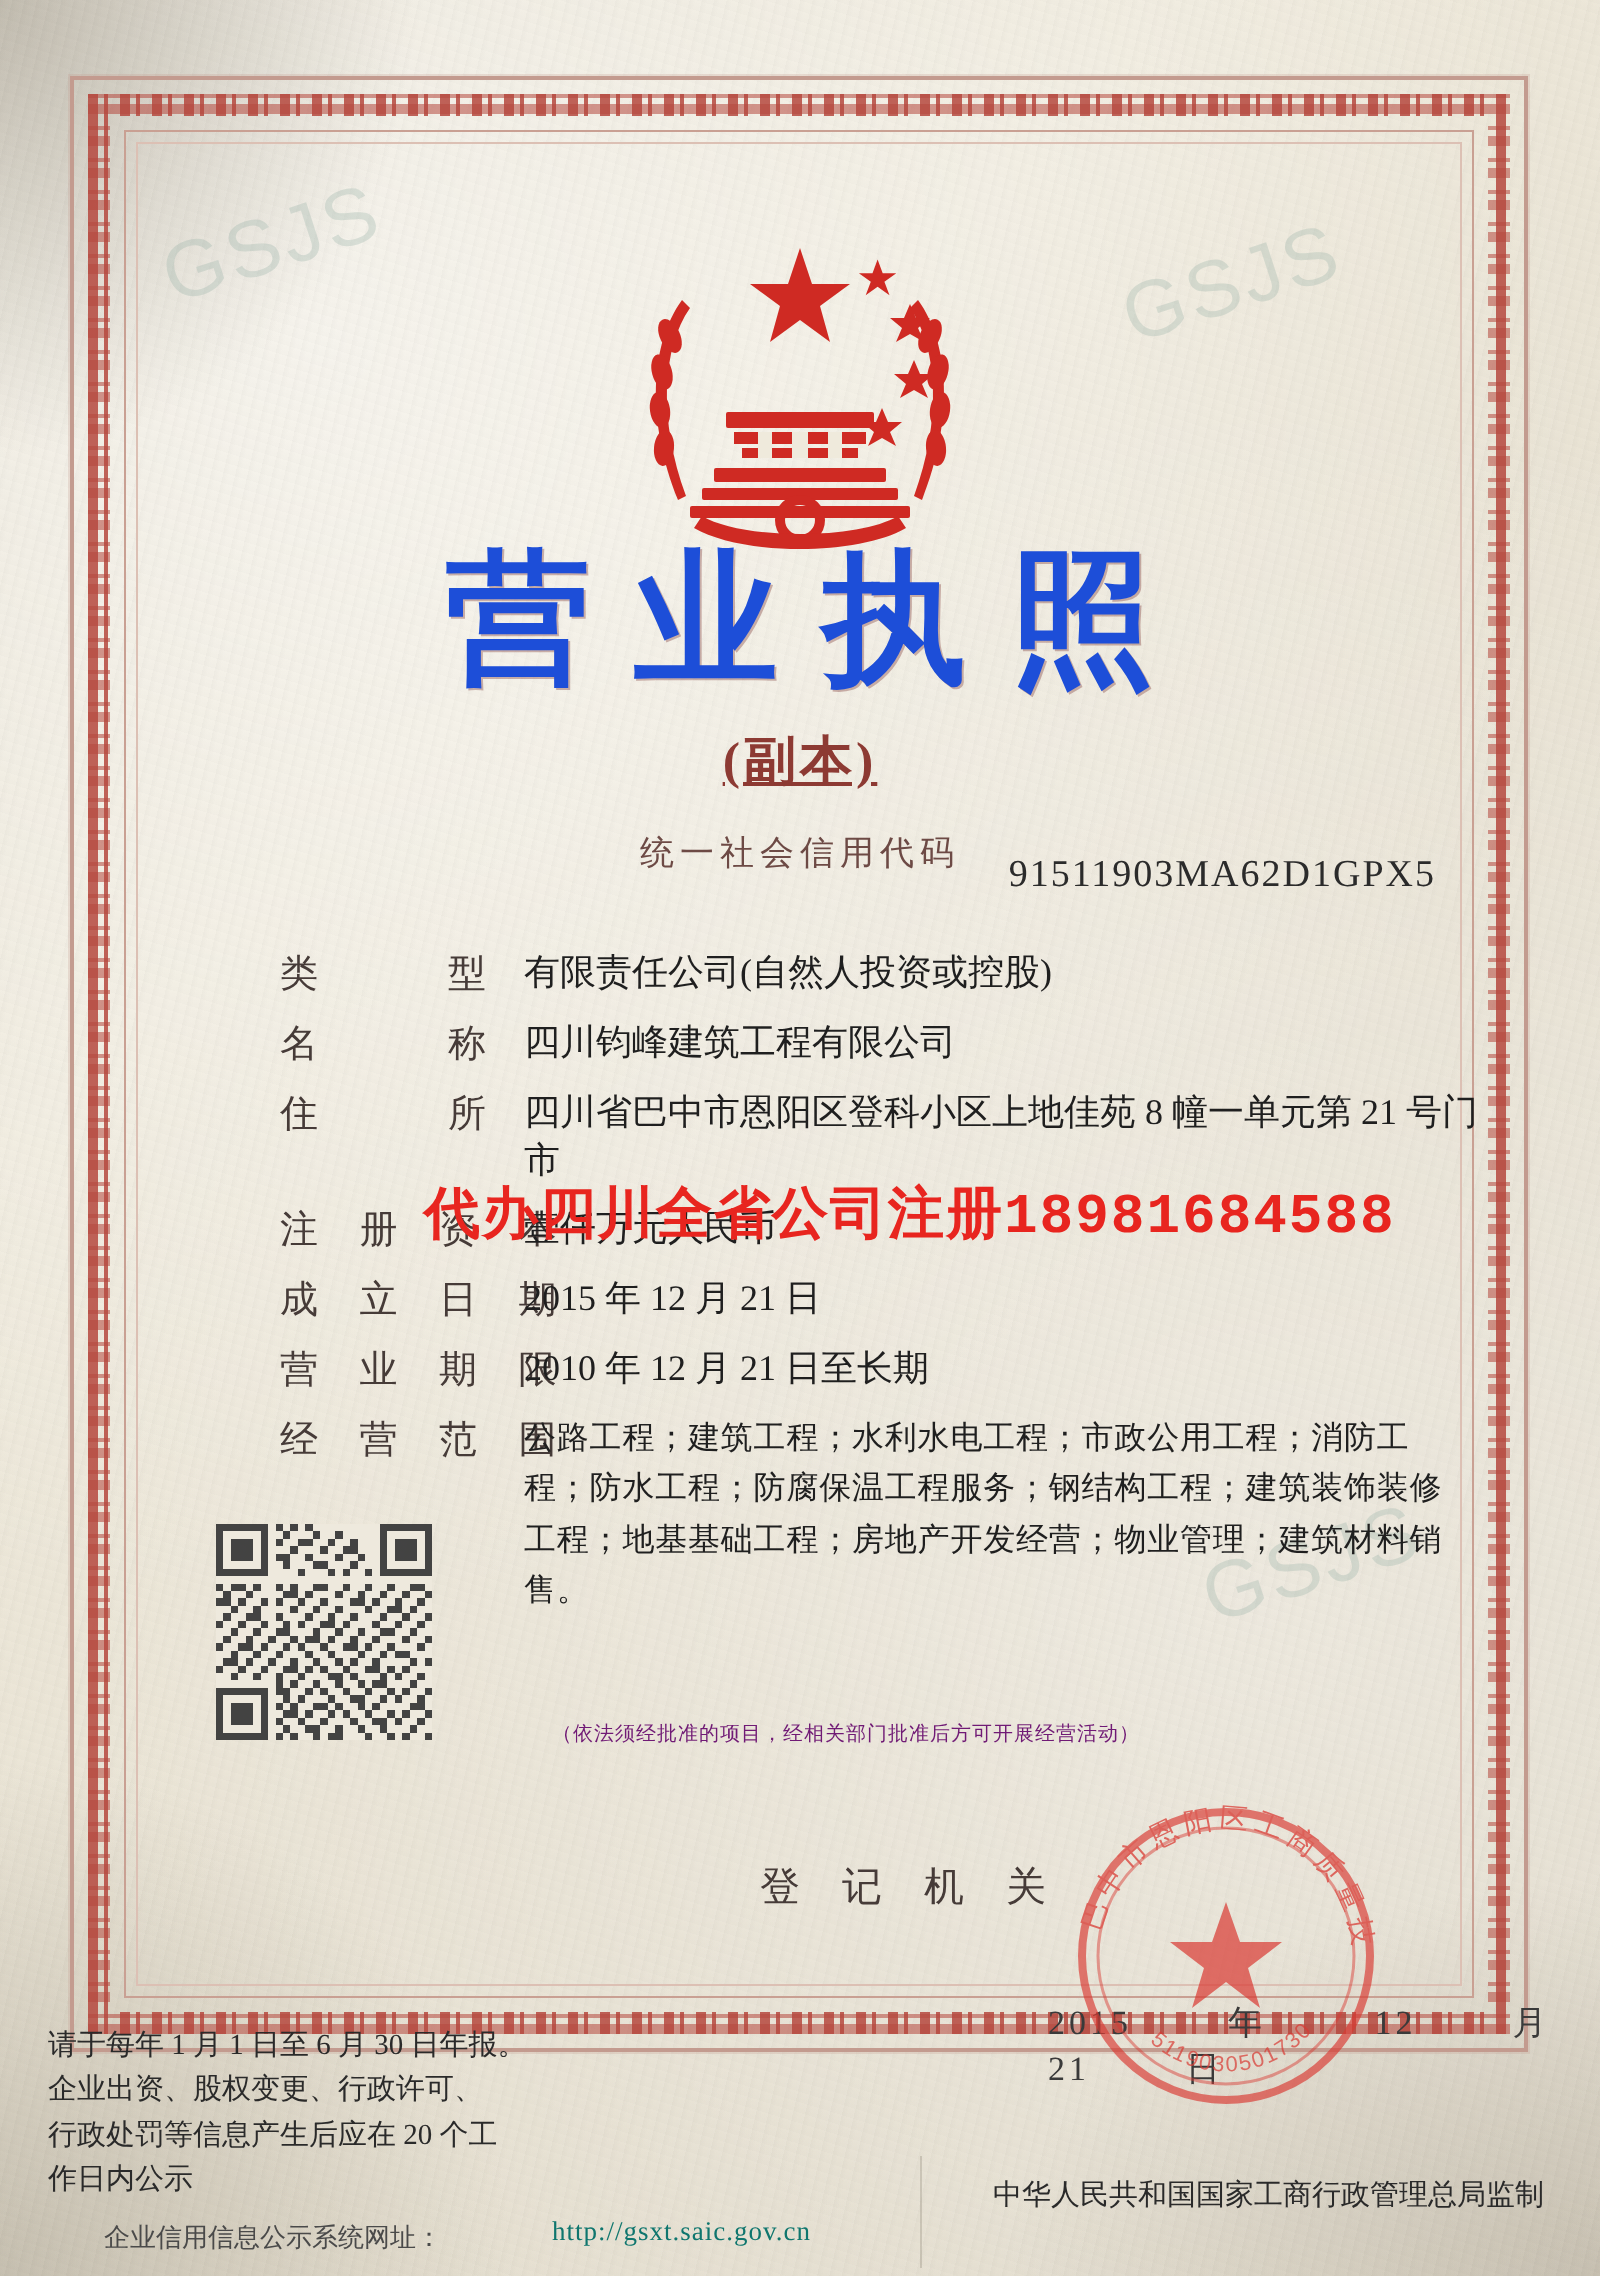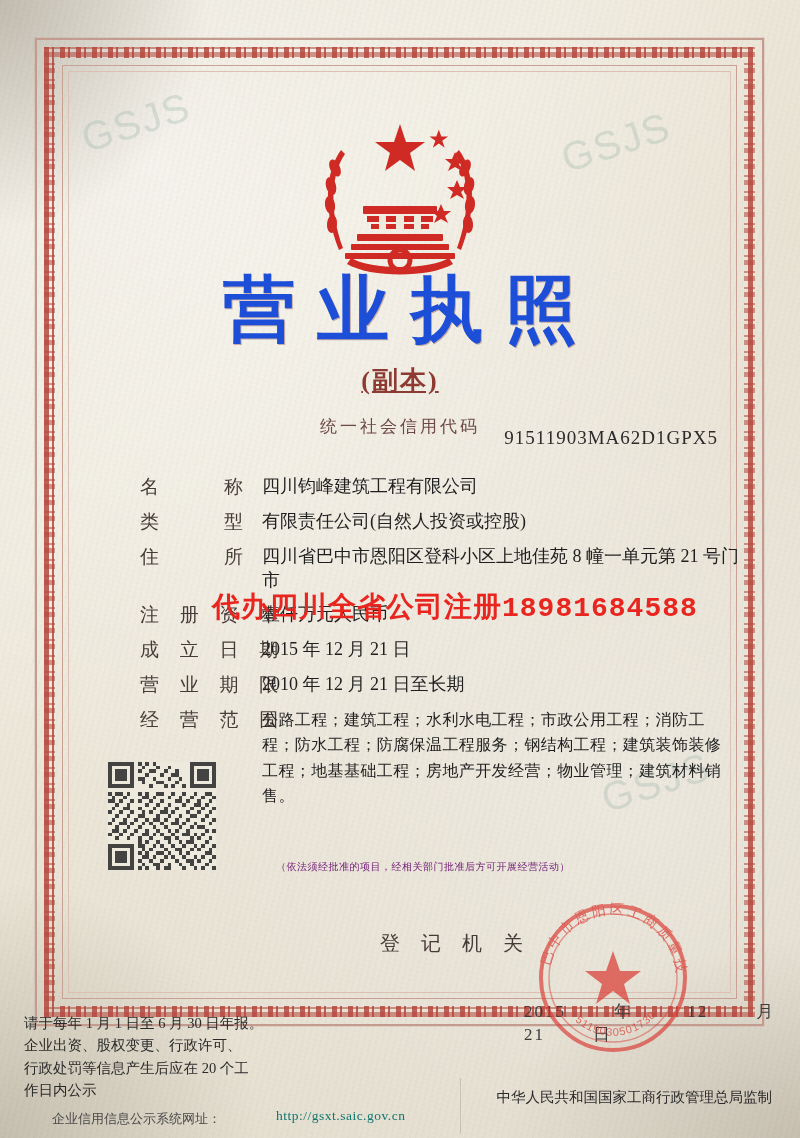--- a/index.html
+++ b/index.html
@@ -355,26 +355,26 @@
     </svg>
   </div>
 
   <div class="title">营业执照</div>
   <div class="subtitle">(副本)</div>
   <div class="credit-label">统一社会信用代码</div>
   <div class="credit-code">91511903MA62D1GPX5</div>
 
   <div class="fields">
     <div class="row">
+      <div class="lbl wide">类　　　型</div>
+      <div class="val">有限责任公司(自然人投资或控股)</div>
+    </div>
+    <div class="row">
       <div class="lbl wide">名　　　称</div>
       <div class="val">四川钧峰建筑工程有限公司</div>
-    </div>
-    <div class="row">
-      <div class="lbl wide">类　　　型</div>
-      <div class="val">有限责任公司(自然人投资或控股)</div>
     </div>
     <div class="row">
       <div class="lbl wide">住　　　所</div>
       <div class="val">四川省巴中市恩阳区登科小区上地佳苑 8 幢一单元第 21 号门市</div>
     </div>
     <div class="row">
       <div class="lbl">注 册 资 本</div>
       <div class="val">壹仟万元人民币</div>
     </div>
     <div class="row">

